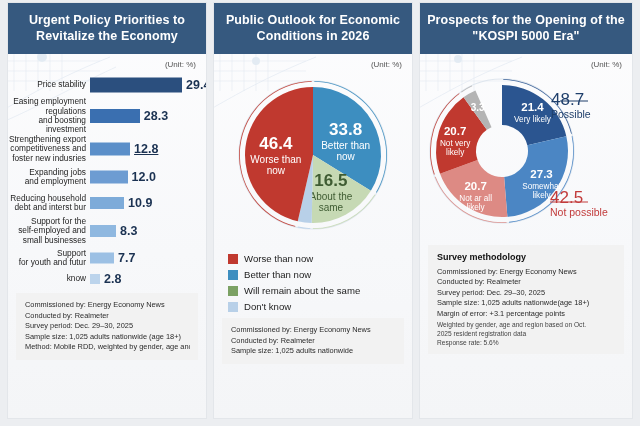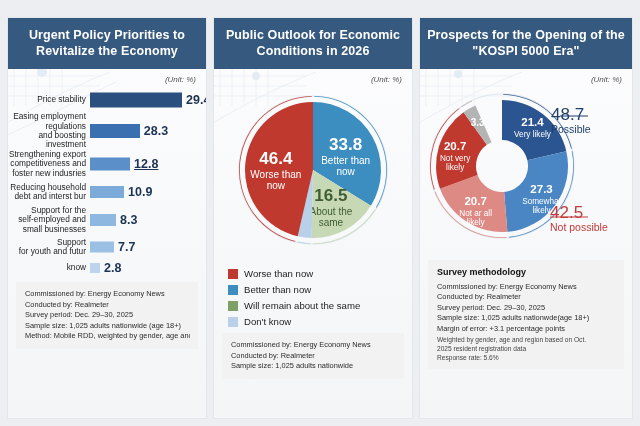--- a/index.html
+++ b/index.html
@@ -5,21 +5,21 @@
   html,body{margin:0;padding:0;}
   body{
     width:640px;height:426px;overflow:hidden;
     background:#eceef1;
     font-family:"Liberation Sans", sans-serif;
     color:#222;
   }
   .stage{position:relative;width:640px;height:426px;}
 
   .panel{
-    position:absolute;top:18px;bottom:8px;
+    position:absolute;top:3px;bottom:8px;
     background:#fde047;
     box-shadow:0 0 0 1px #e3e6ea;
     overflow:hidden;
   }
   #panel-1{left:8px;width:198px;}
   #panel-2{left:214px;width:198px;}
   #panel-3{left:420px;width:212px;}
 
   .panel-bg{
     position:absolute;left:0;top:0;right:0;bottom:0;
@@ -41,21 +41,20 @@
     line-height:16px;
     padding:9px 6px 10px;
     letter-spacing:.1px;
   }
   .unit{
     position:relative;
     text-align:right;
     font-size:8px;
     color:#555;
     padding:6px 10px 0 0;
-    font-style:italic;
   }
 
   
   .bars{position:relative;padding:4px 0 0 0;}
   .bar-row{
     position:relative;
     display:flex;align-items:center;
     height:var(--h);
     margin-bottom:2px;
   }
@@ -152,20 +151,28 @@
             <div class="bar-val" style="left: 53.7551px;">28.3</div>
           </div>
         </div>
         <div class="bar-row" style="--h: 28px;">
           <div class="bar-label">Strengthening export
 competitiveness and
 foster new indusries</div>
           <div class="bar-track">
             <div class="bar" style="width: 40.0544px; background: rgb(91, 143, 201); --bh: 13px;"></div>
             <div class="bar-val" style="left: 44.0544px; text-decoration: underline;">12.8</div>
+          </div>
+        </div>
+        <div class="bar-row" style="--h: 24px;">
+          <div class="bar-label">Expanding jobs
+and employment</div>
+          <div class="bar-track">
+            <div class="bar" style="width: 37.551px; background: rgb(109, 156, 210); --bh: 13px;"></div>
+            <div class="bar-val" style="left: 41.551px;">12.0</div>
           </div>
         </div>
         <div class="bar-row" style="--h: 24px;">
           <div class="bar-label">Reducing household
 debt and interst bur</div>
           <div class="bar-track">
             <div class="bar" style="width: 34.1088px; background: rgb(125, 171, 217); --bh: 12px;"></div>
             <div class="bar-val" style="left: 38.1088px;">10.9</div>
           </div>
         </div>

